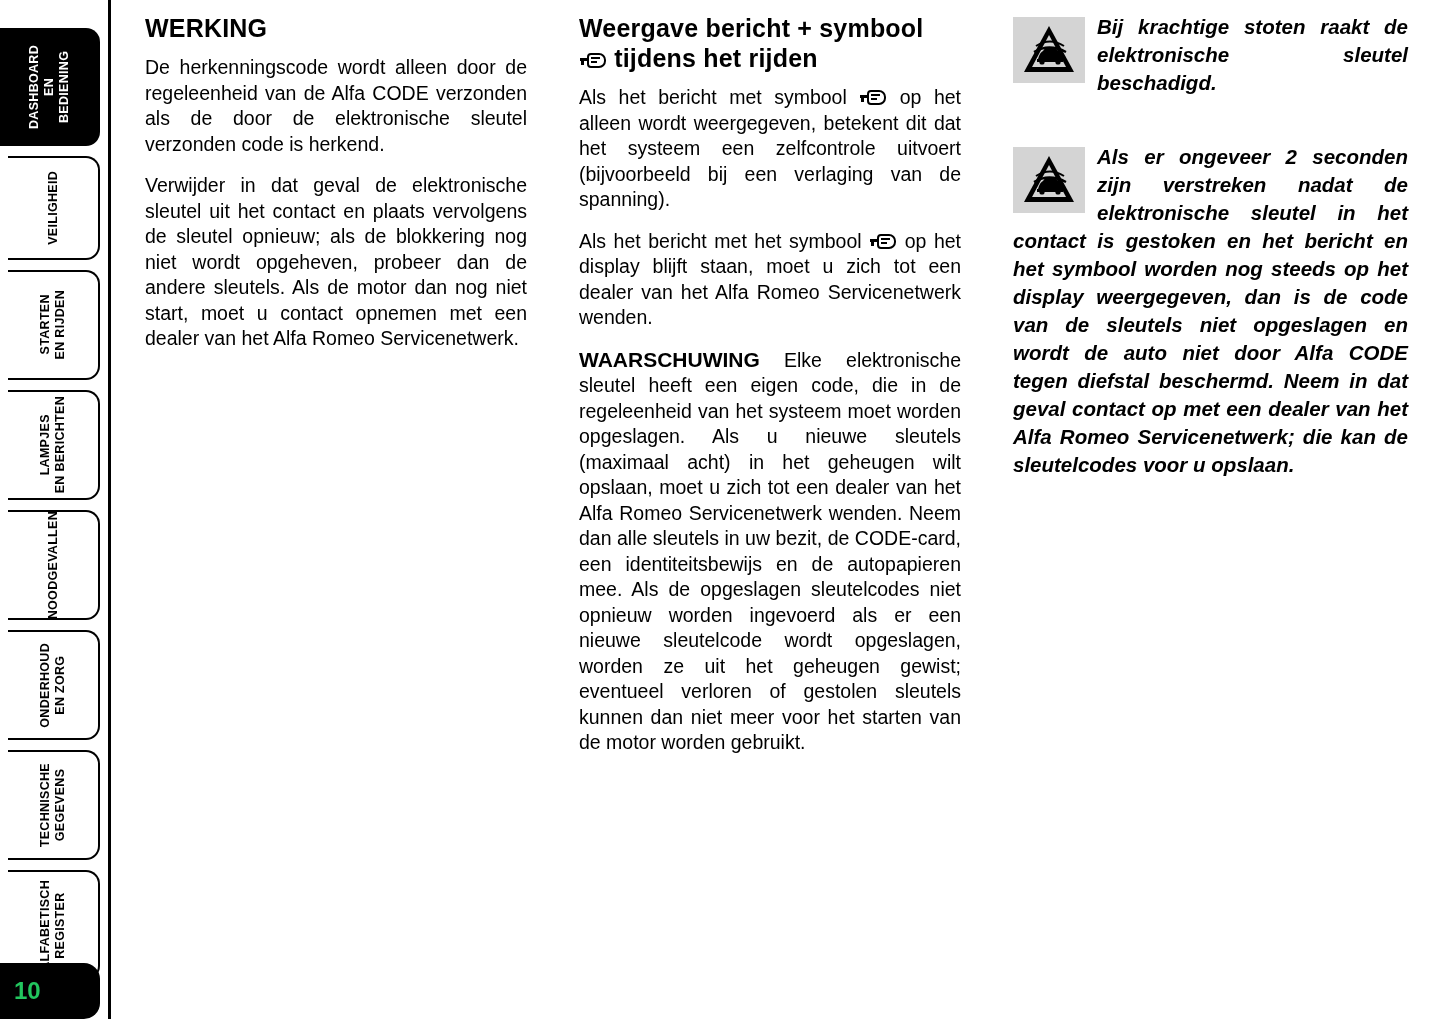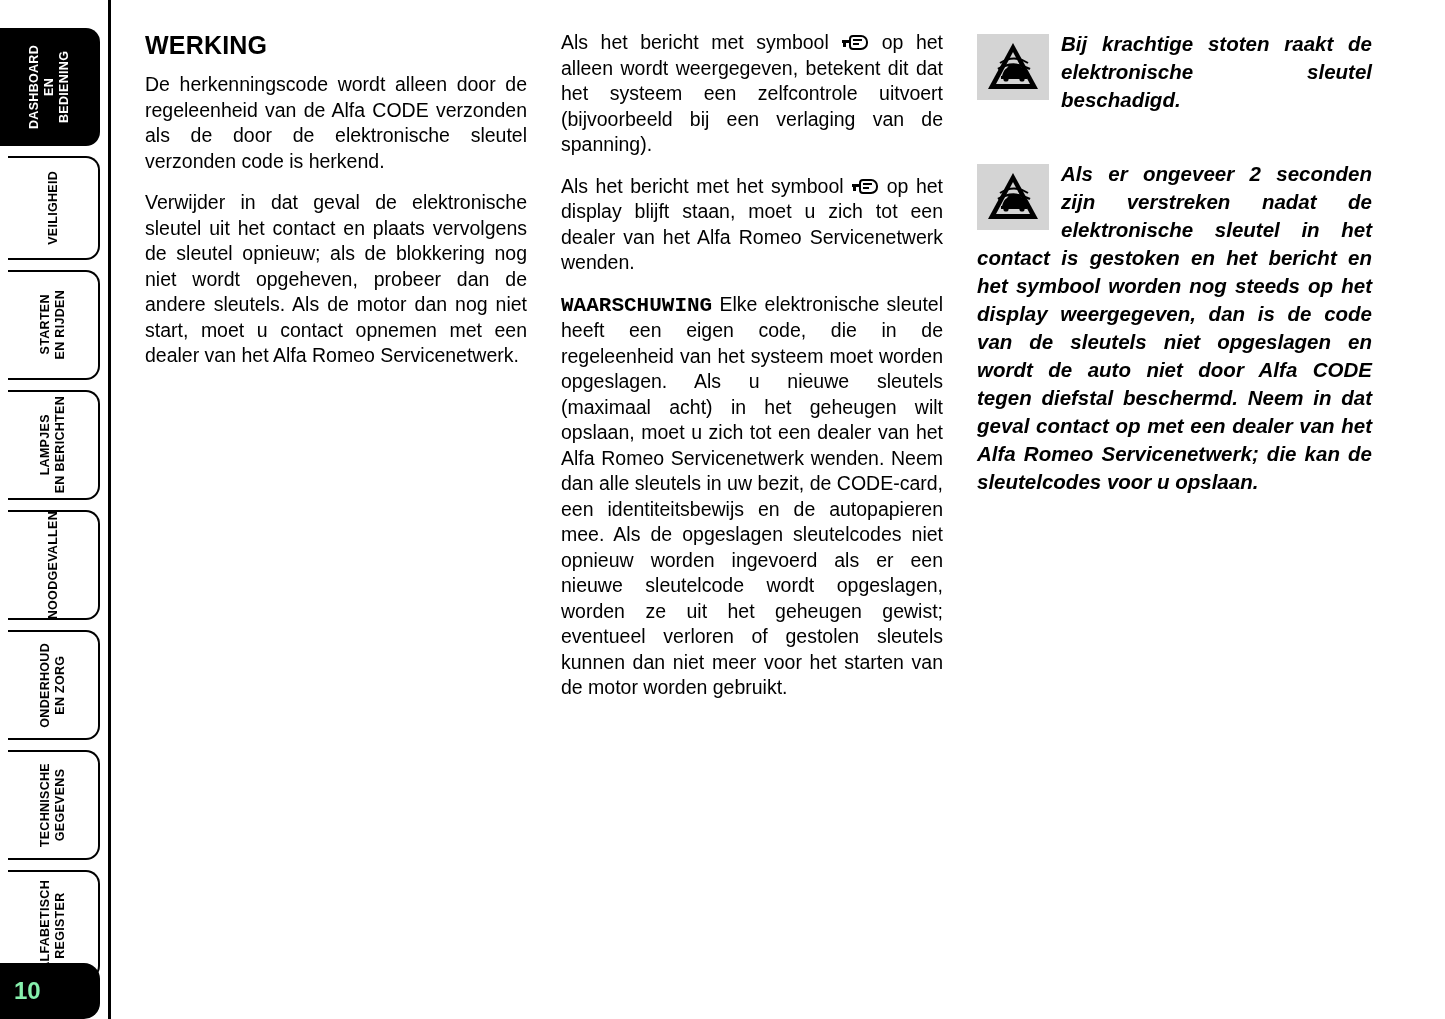--- a/index.html
+++ b/index.html
@@ -80,36 +80,36 @@
   .page-number {
     position: absolute;
     left: 0;
     top: 945px;
     width: 100px;
     height: 56px;
     border: 2px solid #000;
     border-left: none;
     border-radius: 0 16px 16px 0;
     background: #000;
-    color: #86efac;
+    color: #22c55e;
     display: flex;
     align-items: center;
     justify-content: flex-start;
     box-sizing: border-box;
     padding-left: 14px;
     font-size: 24px;
     font-weight: bold;
   }
 
   
   .content {
     flex: 1;
     display: flex;
-    padding: 30px 34px 0 34px;
-    gap: 34px;
+    padding: 13px 34px 0 34px;
+    gap: 52px;
     box-sizing: border-box;
   }
   .col {
     width: 382px;
     flex: 0 0 382px;
   }
   .col.wide { width: 395px; flex: 0 0 395px; }
 
   h2.heading {
     font-size: 25px;
@@ -122,21 +122,20 @@
     font-size: 19.5px;
     line-height: 25.5px;
     margin: 0 0 16px 0;
     text-align: justify;
     hyphens: auto;
   }
   p.body:last-child { margin-bottom: 0; }
   .inline-strong {
     font-weight: bold;
     font-size: 21px;
-    font-family: Liberation Mono, monospace;
   }
 
   
   .keysym {
     display: inline-block;
     width: 26px;
     height: 17px;
     position: relative;
     vertical-align: -2px;
     margin: 0 1px;
@@ -243,20 +242,28 @@
 
   <div class="content">
 
     <div class="col">
       <h2 class="heading">WERKING</h2>
       <p class="body">De herkenningscode wordt alleen door de regeleenheid van de Alfa CODE verzonden als de door de elektronische sleutel verzonden code is herkend.</p>
       <p class="body">Verwijder in dat geval de elektronische sleutel uit het contact en plaats vervolgens de sleutel opnieuw; als de blokkering nog niet wordt opgeheven, probeer dan de andere sleutels. Als de motor dan nog niet start, moet u contact opnemen met een dealer van het Alfa Romeo Servicenetwerk.</p>
     </div>
 
     <div class="col">
+      <h2 class="heading">
+        <span>Weergave bericht + symbool</span><br>
+        <span class="keysym">
+          <span class="stem"></span><span class="tooth"></span>
+          <span class="body"></span><span class="slot"></span><span class="slot2"></span>
+        </span>
+        <span>tijdens het rijden</span>
+      </h2>
 
       <p class="body">
         <span>Als het bericht met symbool</span>
         <span class="keysym">
           <span class="stem"></span><span class="tooth"></span>
           <span class="body"></span><span class="slot"></span><span class="slot2"></span>
         </span>
         <span>op het alleen wordt weergegeven, betekent dit dat het systeem een zelfcontrole uitvoert (bijvoorbeeld bij een verlaging van de spanning).</span>
       </p>
 

